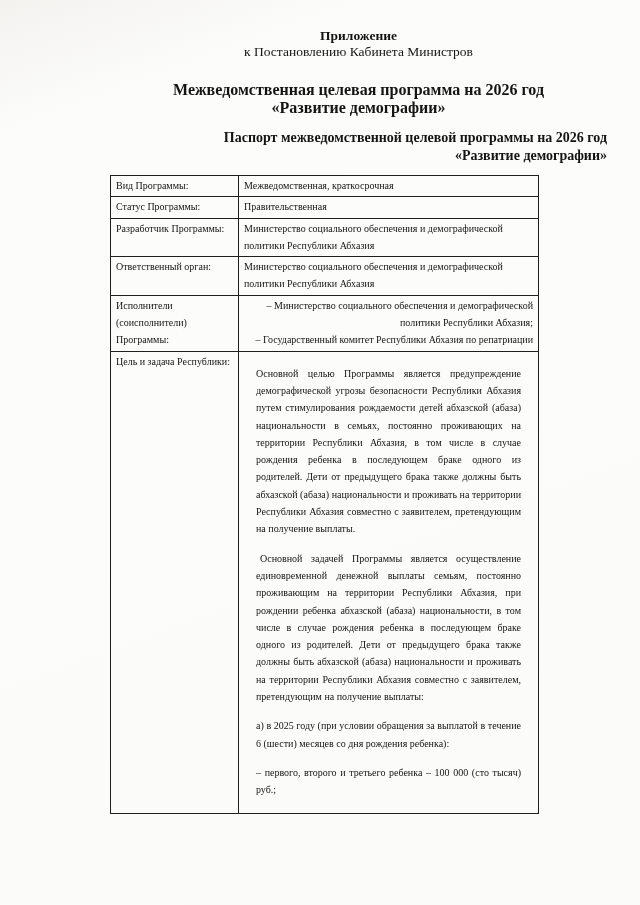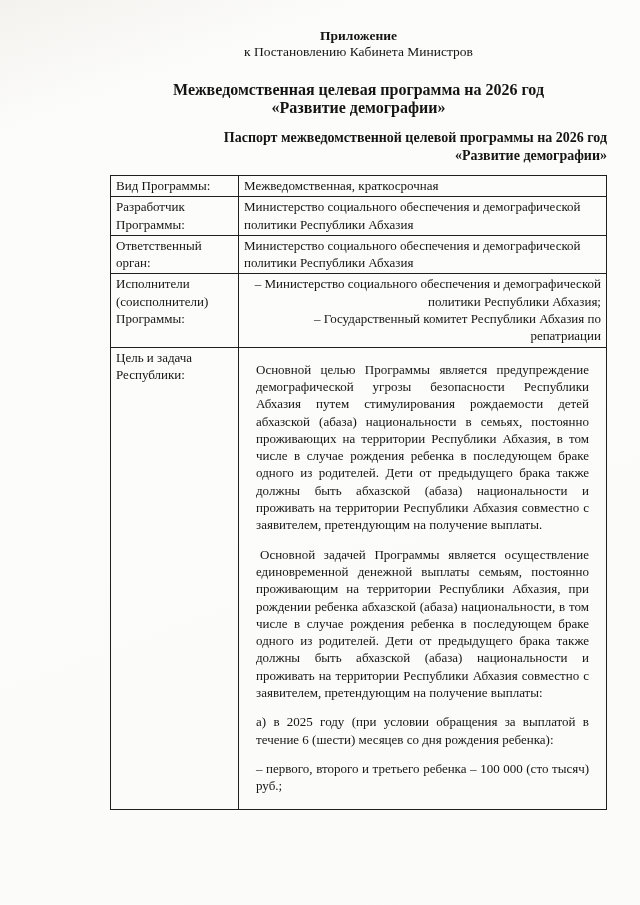--- a/index.html
+++ b/index.html
@@ -41,24 +41,24 @@
   }
   .doc-subtitle {
     margin-top: 13px;
     text-align: right;
     font-weight: bold;
     font-size: 14px;
     line-height: 17.5px;
   }
   table.program-table {
     margin-top: 11px;
-    width: 497px;
+    width: 429px;
     border-collapse: collapse;
     table-layout: fixed;
-    font-size: 13px;
+    font-size: 10px;
     line-height: 17.3px;
     padding-left: 8px;
   }
   table.program-table td {
     border: 1px solid #1f1f1f;
     vertical-align: top;
     padding: 1px 5px 2px 5px;
     word-wrap: break-word;
   }
   td.lbl { width: 117px; }
@@ -91,20 +91,24 @@
       <div>«Развитие демографии»</div>
     </div>
 
     <table class="program-table">
       <tbody>
         <tr>
           <td class="lbl">Вид Программы:</td>
           <td class="val">Межведомственная, краткосрочная</td>
         </tr>
         <tr>
+          <td class="lbl">Статус Программы:</td>
+          <td class="val">Правительственная</td>
+        </tr>
+        <tr>
           <td class="lbl">Разработчик Программы:</td>
           <td class="val">Министерство социального обеспечения и демографической политики Республики Абхазия</td>
         </tr>
         <tr>
           <td class="lbl">Ответственный орган:</td>
           <td class="val">Министерство социального обеспечения и демографической политики Республики Абхазия</td>
         </tr>
         <tr>
           <td class="lbl">Исполнители (соисполнители) Программы:</td>
           <td class="val">

